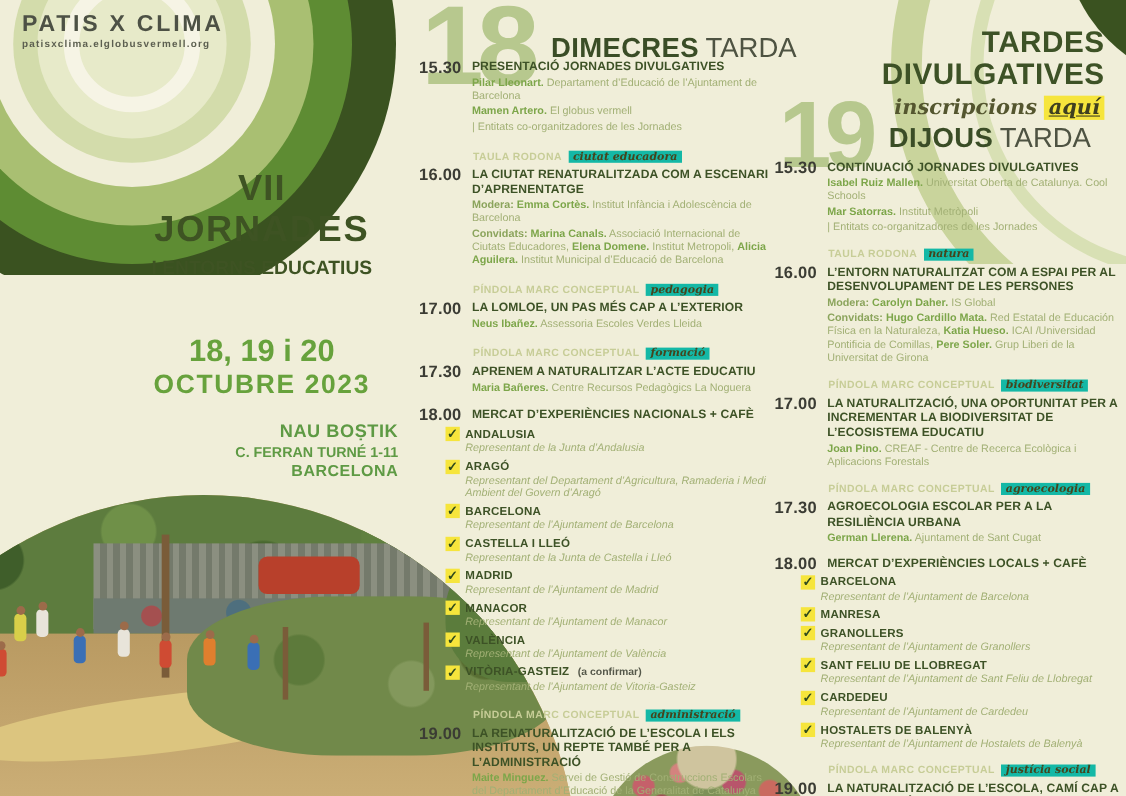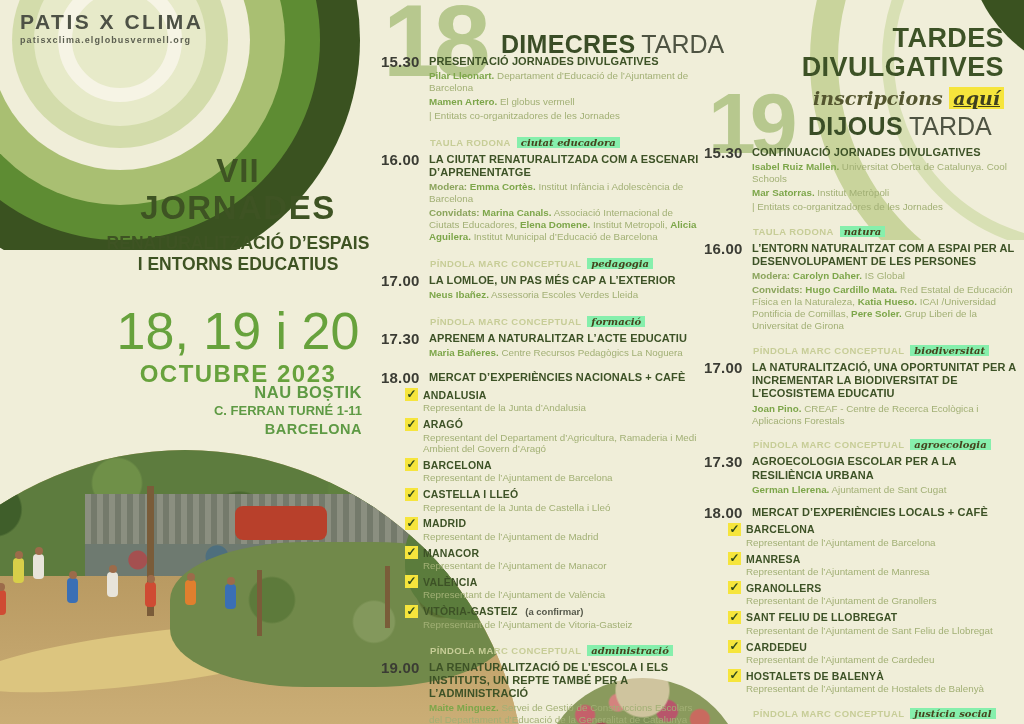--- a/index.html
+++ b/index.html
@@ -13,21 +13,21 @@
   .brand{position:absolute;left:20px;top:10px;z-index:5;}
   .brand-name{font-size:21px;font-weight:700;color:#4d5145;letter-spacing:2.5px;}
   .brand-url{font-size:9px;font-weight:700;color:#5c5f50;letter-spacing:1.1px;margin-top:1px;}
 
   
   .main-title{position:absolute;left:100px;top:154px;width:276px;text-align:center;color:#3e5323;z-index:4;}
   .edition{font-size:33px;font-weight:800;letter-spacing:1px;line-height:1;}
   .jornades{font-size:33px;font-weight:800;letter-spacing:1.5px;line-height:1;margin-top:4px;}
   .subtitle{font-size:17.5px;font-weight:800;line-height:1.22;margin-top:9px;}
   .dates-block{position:absolute;left:100px;top:305px;width:276px;text-align:center;color:#67a23c;z-index:4;}
-  .dates{font-size:52px;font-weight:400;line-height:1;}
+  .dates{font-size:28px;font-weight:700;line-height:1;}
   .month{font-size:24px;font-weight:800;letter-spacing:1.5px;margin-top:3px;}
   .venue-block{position:absolute;left:100px;top:382px;width:262px;text-align:right;color:#5e9a44;line-height:1.3;z-index:4;}
   .venue{font-size:16.5px;font-weight:800;letter-spacing:.5px;}
   .address{font-size:13px;font-weight:800;}
   .city{font-size:14.5px;font-weight:800;letter-spacing:.5px;}
 
   
   .col{position:absolute;top:0;height:724px;}
   .col-mid{left:381px;width:322px;}
   .col-right{left:704px;width:318px;}
@@ -41,38 +41,38 @@
   .day-part{font-weight:400;color:#4e5342;margin-left:6px;text-align:center;}
   .sessions{position:absolute;left:0;width:100%;z-index:3;}
   .col-mid .sessions{top:53px;}
   .col-right .sessions{top:136px;}
 
   .session{margin-top:10px;}
   .session:first-child{margin-top:0;}
   .col-right .session{margin-top:8px;}
   .catline{margin-left:49px;margin-bottom:1px;}
   .cat{font-size:9.5px;font-weight:700;color:#c7cd97;letter-spacing:.4px;}
-  .tag{font-size:10px;font-weight:700;font-style:italic;background:#86efac;color:#45441d;
+  .tag{font-size:10px;font-weight:700;font-style:italic;background:#14b8a6;color:#45441d;
        padding:0 4px;margin-left:6px;font-family:"DejaVu Serif",serif;}
   .srow{display:flex;gap:3px;}
   .time{flex:0 0 45px;font-size:15px;font-weight:800;color:#3b3c34;letter-spacing:.2px;}
   .sbody{flex:1;min-width:0;padding-top:2px;}
   .stitle{font-size:11px;font-weight:800;color:#3d5226;line-height:1.2;letter-spacing:.1px;}
   .sline{font-size:9.8px;line-height:1.22;margin-top:2px;}
   .sg-name{color:#7da64a;font-weight:700;}
   .sg-plain{color:#a2b075;}
   .sg-label{color:#8ba45c;font-weight:700;}
   .checklist{margin:4px 0 0 -24px;}
   .check-item{margin-top:4px;}
   .check-row{display:flex;align-items:center;gap:5px;}
   .checkbox{flex:0 0 13px;width:13px;height:13px;background:#f6e53c;color:#2f4a1d;
             font-size:12px;font-weight:900;line-height:13px;text-align:center;}
   .place{font-size:10.5px;font-weight:800;color:#3d5226;letter-spacing:.2px;}
   .psuffix{font-weight:700;color:#55584a;font-size:9.5px;}
-  .check-desc{font-size:9.8px;color:#a2b075;margin-left:18px;line-height:1.15;margin-top:1px;}
+  .check-desc{font-size:9.8px;color:#a2b075;margin-left:18px;line-height:1.15;margin-top:1px;font-style:italic;}
 
   
   .promo{position:absolute;top:24px;right:18px;text-align:right;z-index:3;}
   .promo-title{font-size:27px;font-weight:800;color:#3d5226;line-height:1.06;letter-spacing:.4px;}
   .inscriptions{margin-top:6px;font-size:19px;font-style:italic;font-weight:700;color:#54562f;
                 font-family:"DejaVu Serif",serif;}
   .insc-link{background:#f6e53c;padding:0 4px;text-decoration:underline;color:#3f4020;cursor:pointer;}
 
   
   .photo-left{position:absolute;left:-155px;top:450px;width:680px;height:680px;border-radius:50%;
@@ -150,21 +150,20 @@
 
   <div class="brand">
     <div class="brand-name">PATIS X CLIMA</div>
     <div class="brand-url">patisxclima.elglobusvermell.org</div>
   </div>
 
   <div class="main-title">
     <div class="edition">VII</div>
     <div class="jornades">JORNADES</div>
     <div class="subtitle">
-      <div>RENATURALITZACIÓ D’ESPAIS</div>
       <div>I ENTORNS EDUCATIUS</div>
     </div>
   </div>
   <div class="dates-block">
     <div class="dates">18, 19 i 20</div>
     <div class="month">OCTUBRE 2023</div>
   </div>
   <div class="venue-block">
     <div class="venue">NAU BOṢTIK</div>
     <div class="address">C. FERRAN TURNÉ 1-11</div>
@@ -368,21 +367,20 @@
                     <span class="checkbox">✓</span>
                     <span class="place">BARCELONA</span>
                   </div>
                   <div class="check-desc">Representant de l’Ajuntament de Barcelona</div>
                 </div>
                 <div class="check-item">
                   <div class="check-row">
                     <span class="checkbox">✓</span>
                     <span class="place">MANRESA</span>
                   </div>
-                  <div class="check-desc">Representant de l’Ajuntament de Manresa</div>
                 </div>
                 <div class="check-item">
                   <div class="check-row">
                     <span class="checkbox">✓</span>
                     <span class="place">GRANOLLERS</span>
                   </div>
                   <div class="check-desc">Representant de l’Ajuntament de Granollers</div>
                 </div>
                 <div class="check-item">
                   <div class="check-row">

